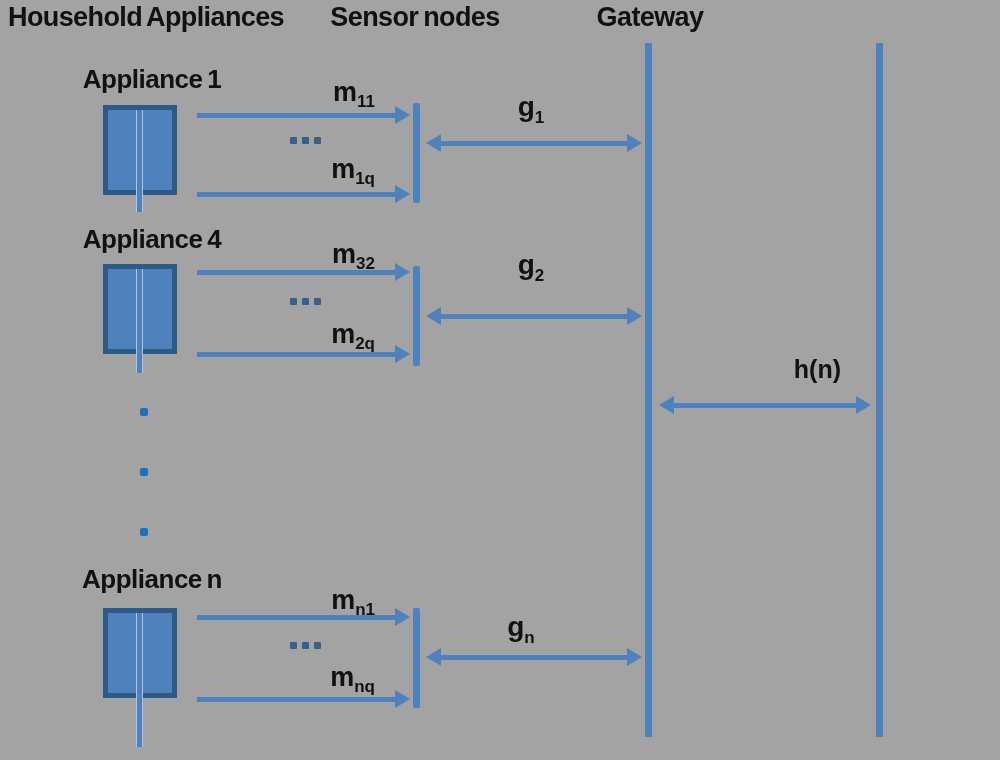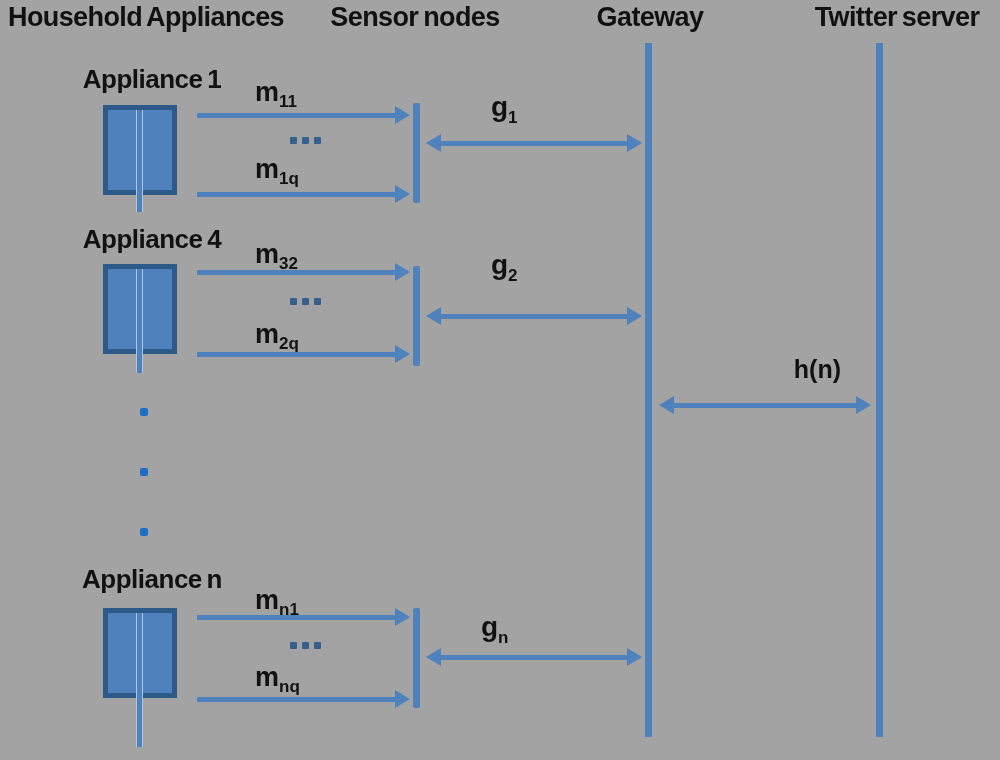--- a/index.html
+++ b/index.html
@@ -11,23 +11,23 @@
   }
   html,body{margin:0;padding:0;background:#ffffff;}
   .canvas{
     position:relative;width:1000px;height:760px;background:#a3a3a3;overflow:hidden;
     font-family:"Liberation Sans",sans-serif;font-weight:bold;color:var(--text-color);
   }
   .lbl{position:absolute;white-space:nowrap;font-weight:bold;line-height:1.05;}
   .header{font-size:27px;letter-spacing:-0.6px;word-spacing:-2px;}
   .center{text-align:center;}
   .appliance-label{font-size:26px;letter-spacing:-0.5px;word-spacing:-2px;width:180px;text-align:center;}
-  .msg{font-size:27px;width:120px;text-align:left;}
+  .msg{font-size:27px;width:120px;text-align:right;}
   .msg sub,.glabel sub{font-size:17px;line-height:0;letter-spacing:0;}
-  .glabel{font-size:28px;width:80px;text-align:left;}
+  .glabel{font-size:28px;width:80px;text-align:center;}
   .hn-label{font-size:25px;width:120px;text-align:right;}
 
   .hline{position:absolute;height:5px;background:var(--accent);}
   .arrow-r::after{
     content:"";position:absolute;left:100%;top:-7px;width:0;height:0;
     border-top:9px solid transparent;border-bottom:9px solid transparent;
     border-left:15px solid var(--accent);
   }
   .arrow-l::before{
     content:"";position:absolute;right:100%;top:-7px;width:0;height:0;
@@ -53,21 +53,20 @@
   .vdot{position:absolute;left:140px;width:8px;height:8px;border-radius:2px;background:var(--dot-color);}
 </style>
 </head>
 <body>
 
 <div class="canvas">
 
   <div class="lbl header" style="left:8px;top:3px">Household Appliances</div>
   <div class="lbl header center" style="left:570px;top:3px;width:160px">Gateway</div>
   <div class="lbl header center" style="left:315px;top:3px;width:200px">Sensor nodes</div>
-  <div class="lbl header center" style="left:797px;top:3px;width:200px">Twitter server</div>
 
   <div class="vline" style="left:645px"></div>
   <div class="vline" style="left:876px"></div>
 
   <div class="lbl hn-label" style="left:721px;top:356px">h(n)</div>
   <div class="hline arrow-l arrow-r" style="left:674px;top:403px;width:182px"></div>
 
   <section>
     <div class="lbl appliance-label" style="left:62px;top:66px">Appliance 1</div>
     <div class="appliance" style="left:103px;top:105px">

